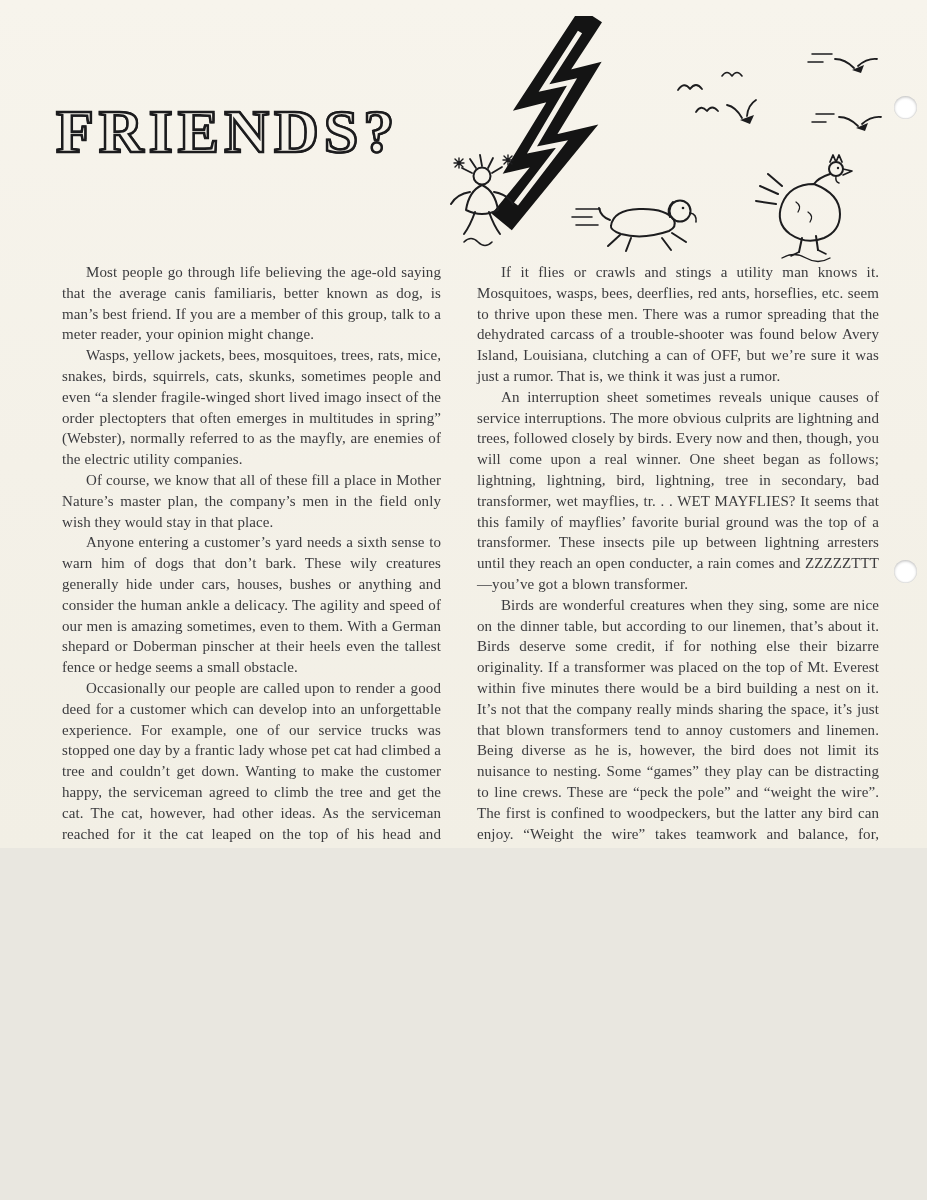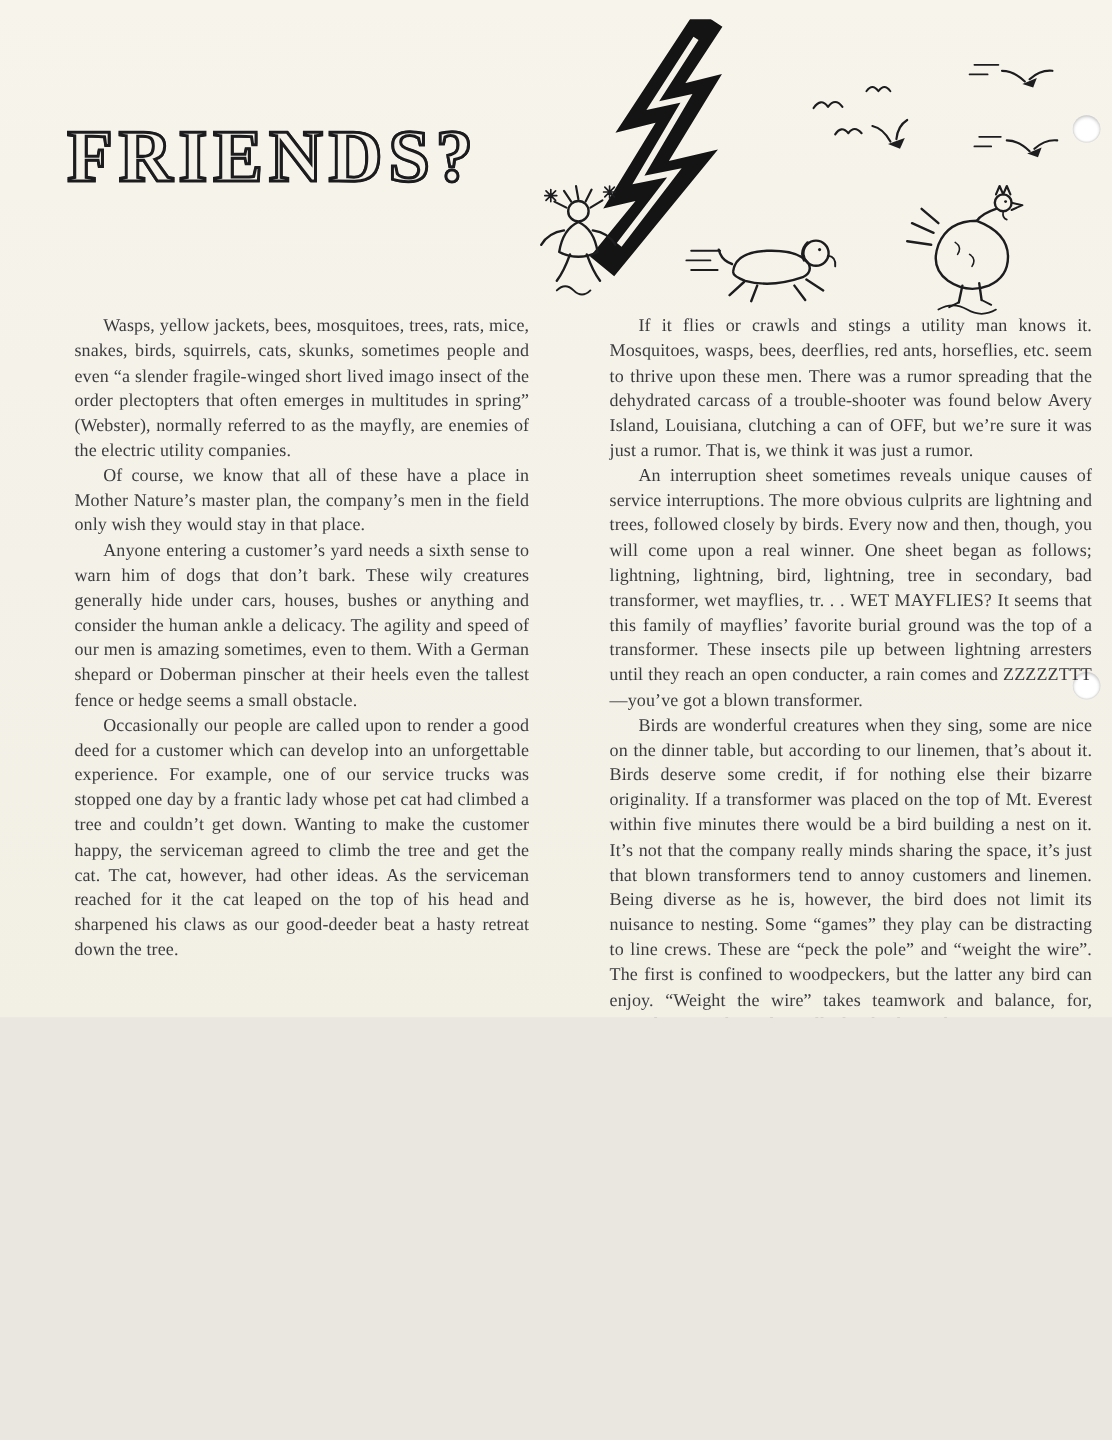--- a/index.html
+++ b/index.html
@@ -23,21 +23,21 @@
     text-shadow:-1px -1px 0 #1c1c1e, 1px -1px 0 #1c1c1e, -1px 1px 0 #1c1c1e, 1px 1px 0 #1c1c1e;
   }
   .illustration {
     position:absolute; left:426px; top:16px;
     width:462px; height:248px;
   }
   .col {
     position:absolute; top:262px;
   }
   .col-left  { left:62px;  width:379px; }
-  .col-right { left:508px; width:402px; }
+  .col-right { left:477px; width:402px; }
   .para {
     margin:0;
     font-size:15px;
     line-height:20.8px;
     text-align:justify;
     text-indent:24px;
     letter-spacing:0.1px;
   }
   .page-num {
     position:absolute; left:62px; top:1098px;
@@ -122,22 +122,23 @@
       <path class="ink" stroke-width="2" d="M388 168 q-24 0 -32 20 q-7 19 8 30 q16 11 34 4 q16 -7 16 -24 q0 -20 -26 -30 Z"></path>
       <path class="ink" stroke-width="1.3" d="M370 186 q6 4 2 10 M382 196 q6 4 2 10"></path>
       <path class="ink" stroke-width="2" d="M356 170 l-14 -12 M352 178 l-18 -8 M350 188 l-20 -3"></path>
       <path class="ink" stroke-width="2" d="M376 222 l-3 14 M390 220 l2 14"></path>
       <path class="ink" stroke-width="1.6" d="M373 236 l-8 4 M392 234 l8 4"></path>
       <path class="ink" stroke-width="1.4" d="M356 242 q12 -7 24 0 q12 7 24 0"></path>
     </g>
   </svg>
 
   <div class="col col-left">
+      <p class="para">Most people go through life believing the age-old saying that the average canis familiaris, better known as dog, is man’s best friend. If you are a member of this group, talk to a meter reader, your opinion might change.</p>
       <p class="para">Wasps, yellow jackets, bees, mosquitoes, trees, rats, mice, snakes, birds, squirrels, cats, skunks, sometimes people and even “a slender fragile-winged short lived imago insect of the order plectopters that often emerges in multitudes in spring” (Webster), normally referred to as the mayfly, are enemies of the electric utility companies.</p>
-      <p class="para">Of course, we know that all of these have a place in Mother Nature’s master plan, the company’s men in the field only wish they would stay in that place.</p>
+      <p class="para">Of course, we know that all of these fill a place in Mother Nature’s master plan, the company’s men in the field only wish they would stay in that place.</p>
       <p class="para">Anyone entering a customer’s yard needs a sixth sense to warn him of dogs that don’t bark. These wily creatures generally hide under cars, houses, bushes or anything and consider the human ankle a delicacy. The agility and speed of our men is amazing sometimes, even to them. With a German shepard or Doberman pinscher at their heels even the tallest fence or hedge seems a small obstacle.</p>
       <p class="para">Occasionally our people are called upon to render a good deed for a customer which can develop into an unforgettable experience. For example, one of our service trucks was stopped one day by a frantic lady whose pet cat had climbed a tree and couldn’t get down. Wanting to make the customer happy, the serviceman agreed to climb the tree and get the cat. The cat, however, had other ideas. As the serviceman reached for it the cat leaped on the top of his head and sharpened his claws as our good-deeder beat a hasty retreat down the tree.</p>
     </div>
   <div class="col col-right">
       <p class="para">If it flies or crawls and stings a utility man knows it. Mosquitoes, wasps, bees, deerflies, red ants, horseflies, etc. seem to thrive upon these men. There was a rumor spreading that the dehydrated carcass of a trouble-shooter was found below Avery Island, Louisiana, clutching a can of OFF, but we’re sure it was just a rumor. That is, we think it was just a rumor.</p>
       <p class="para">An interruption sheet sometimes reveals unique causes of service interruptions. The more obvious culprits are lightning and trees, followed closely by birds. Every now and then, though, you will come upon a real winner. One sheet began as follows; lightning, lightning, bird, lightning, tree in secondary, bad transformer, wet mayflies, tr. . . WET MAYFLIES? It seems that this family of mayflies’ favorite burial ground was the top of a transformer. These insects pile up between lightning arresters until they reach an open conducter, a rain comes and ZZZZZTTT—you’ve got a blown transformer.</p>
       <p class="para">Birds are wonderful creatures when they sing, some are nice on the dinner table, but according to our linemen, that’s about it. Birds deserve some credit, if for nothing else their bizarre originality. If a transformer was placed on the top of Mt. Everest within five minutes there would be a bird building a nest on it. It’s not that the company really minds sharing the space, it’s just that blown transformers tend to annoy customers and linemen. Being diverse as he is, however, the bird does not limit its nuisance to nesting. Some “games” they play can be distracting to line crews. These are “peck the pole” and “weight the wire”. The first is confined to woodpeckers, but the latter any bird can enjoy. “Weight the wire” takes teamwork and balance, for, according to the rules, all the birds within a certain area (depending upon the size of the line and length of the span) balance side by side on a conducter between any two poles and try to get that conductor to make contact with another conductor, blowing a line or substation fuse. Celebrating afterward, of course, consists of feasting on wet mayflies at the nearest transformer. Simply because a bird can’t fly doesn’t mean it can’t be</p>
     </div>
 
   <div class="page-num">Page Six</div>

